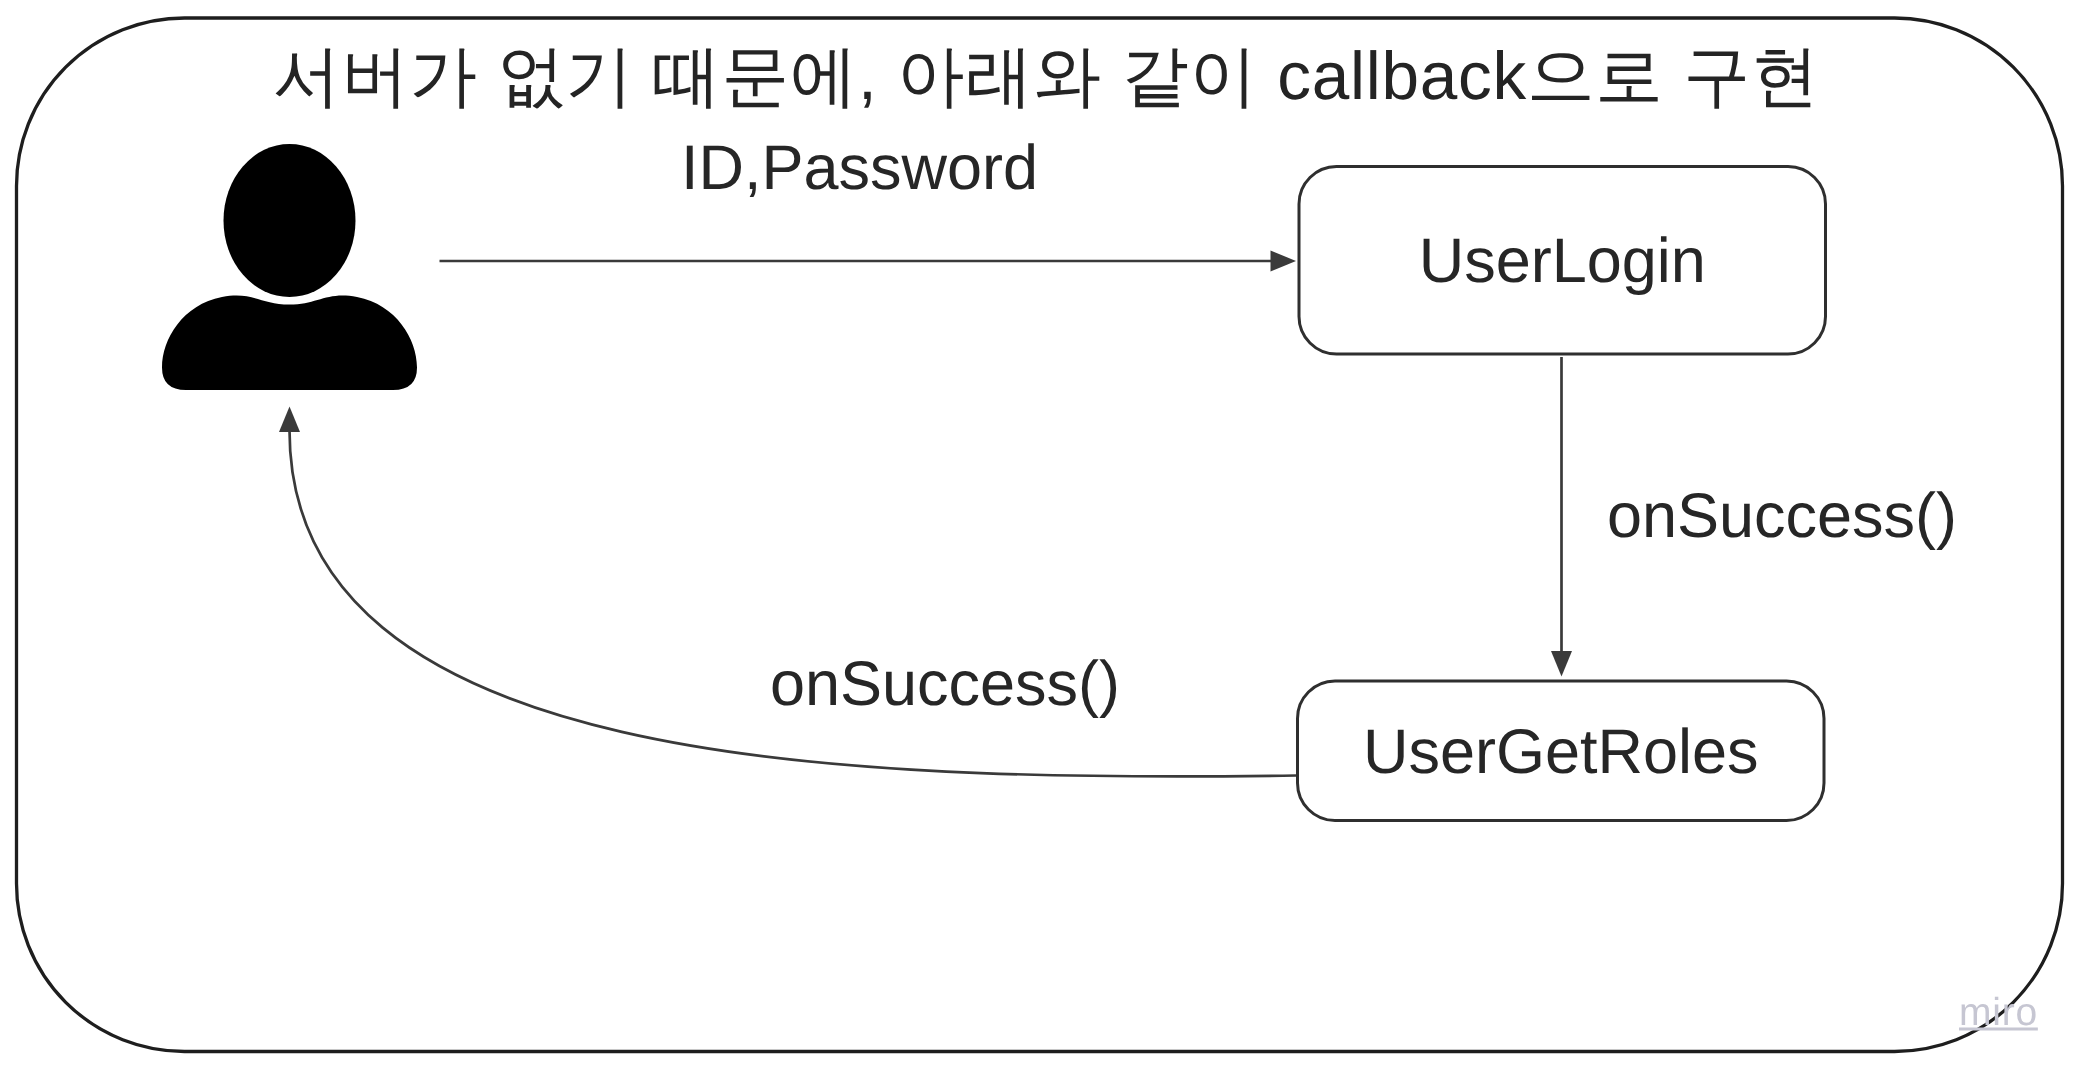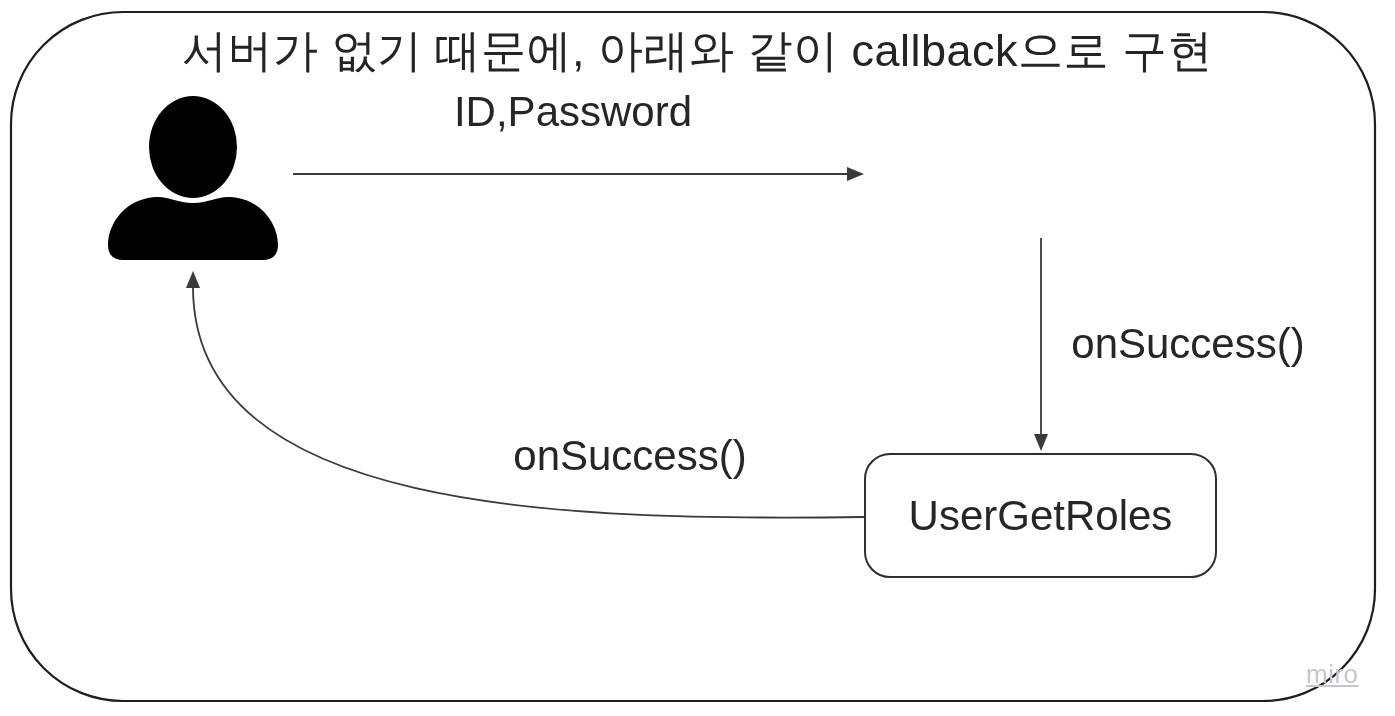--- a/index.html
+++ b/index.html
@@ -34,21 +34,21 @@
     background: #ffffff;
     border: 2px solid #2f2f2f;
     border-radius: 26px;
     display: flex;
     align-items: center;
     justify-content: center;
     font-size: 42px;
     color: #262626;
   }
   .node-user-login  { left: 865px; top: 110px; width: 353px; height: 127px; }
-  .node-user-get-roles { left: 864px; top: 453px; width: 353px; height: 125px; text-align: right; }
+  .node-user-get-roles { left: 864px; top: 453px; width: 353px; height: 95px; text-align: right; }
   .edge-label {
     position: absolute;
     width: 400px;
     text-align: center;
     font-size: 42px;
     color: #262626;
     white-space: nowrap;
   }
   .label-id-password { left: 373px; top: 88px; }
   .label-onsuccess-down { left: 988px; top: 320px; }
@@ -95,20 +95,23 @@
     </g>
 
     <g stroke="#3a3a3a" stroke-width="1.8" fill="#3a3a3a">
       <path d="M864,517 C560,521 193,512 193,287" fill="none"></path>
       <polygon points="193,271 186,288 200,288" stroke="none"></polygon>
     </g>
   </svg>
 
   <div class="title">서버가 없기 때문에, 아래와 같이 callback으로 구현</div>
 
+  <div class="node node-user-login">
+    <span>UserLogin</span>
+  </div>
 
   <div class="node node-user-get-roles">
     <span>UserGetRoles</span>
   </div>
 
   <div class="edge-label label-id-password">ID,Password</div>
 
   <div class="edge-label label-onsuccess-down">onSuccess()</div>
 
   <div class="edge-label label-onsuccess-return">onSuccess()</div>

